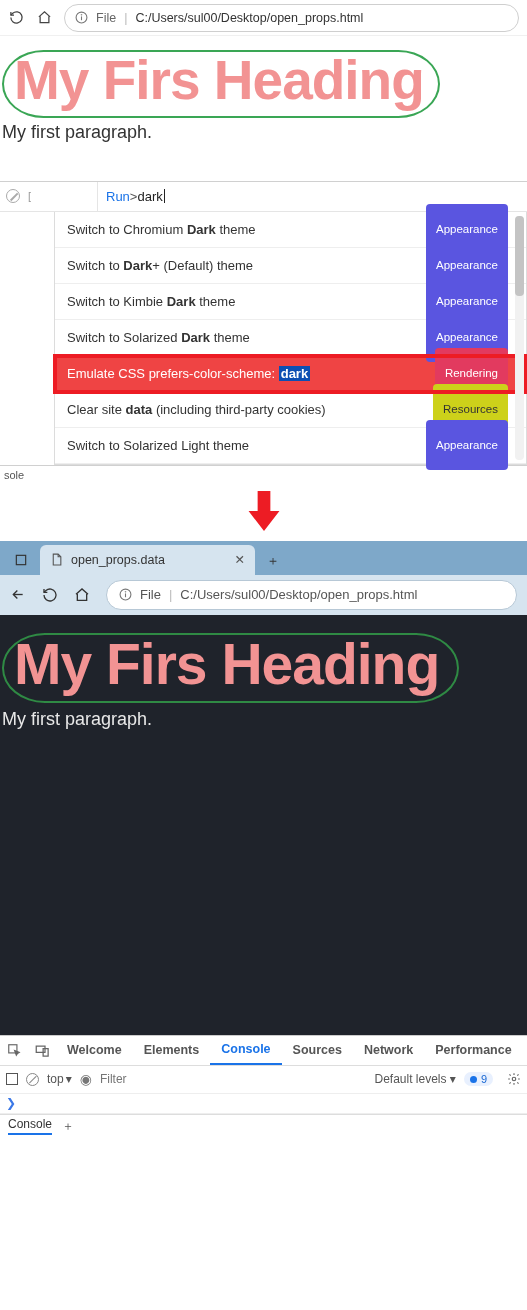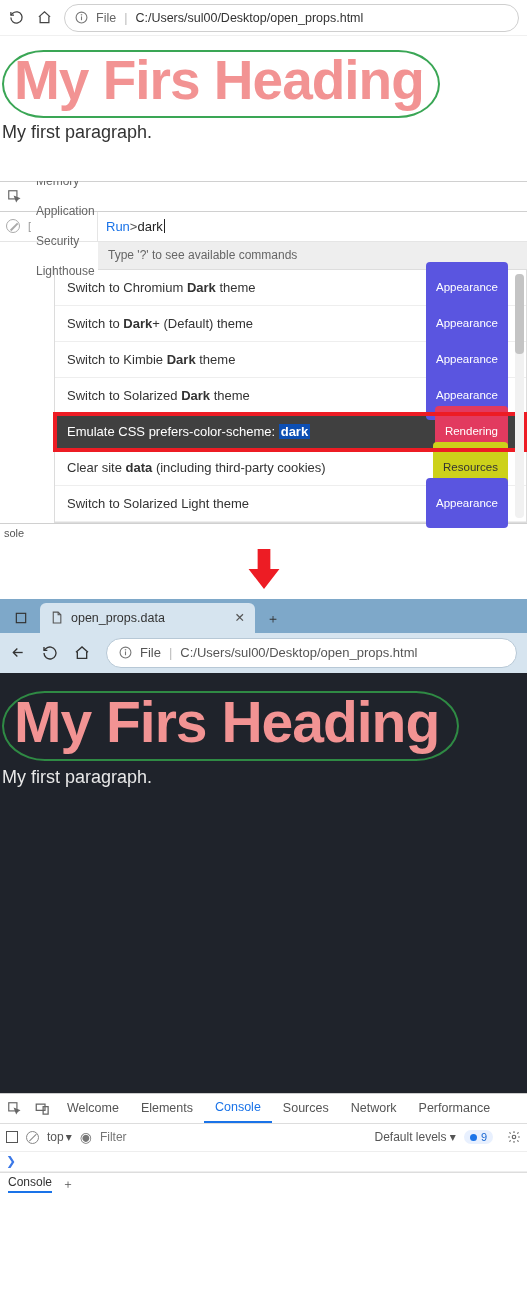--- a/index.html
+++ b/index.html
@@ -44,21 +44,21 @@
   .dd-scroll { position:relative; }
   .dd-scrollbar { position:absolute; right:2px; top:4px; bottom:4px; width:9px; background:#f1f1f1; border-radius:4px;}
   .dd-thumb { position:absolute; top:0; left:0; right:0; height:80px; background:#c4c4c4; border-radius:4px;}
   .dd-item { display:flex; align-items:center; justify-content:space-between; height:36px; padding:0 18px 0 12px; border-bottom:1px solid #eee; font-size:13px; }
   .dd-item .lbl { color:#333; }
   .dd-item .lbl b { font-weight:700; }
   .badge { font-size:11.5px; padding:19px 10px; border-radius:4px; color:#fff; }
   .badge.app { background:#5a55e0; }
   .badge.ren { background:#e23a5f; }
   .badge.res { background:#cdd11a; color:#333; }
-  .dd-item.selected { background:#404040; color:#fff; }
+  .dd-item.selected { background:#ef4444; color:#fff; }
   .dd-item.selected .lbl { color:#fff; }
   .dd-item.selected .lbl .mark { background:#0d4fb3; padding:0 2px; }
   .red-outline { outline:4px solid #ed1c24; outline-offset:-2px; }
 
   .bottom-strip1 { border-top:1px solid #d0d0d0; height:20px; display:flex; align-items:center; font-size:11px; color:#555; padding:0 4px;}
   .arrow-down-wrap { display:flex; justify-content:center; padding:6px 0 10px 0; }
   .arrow-down { width:34px; height:40px; }
   .arrshape { fill:#ed1c24; }
 
   
@@ -127,51 +127,34 @@
 </div>
 
 <div class="page-light">
   <span class="heading-pill">
     <h1 class="big">My Firs Heading</h1>
   </span>
   <p class="para">My first paragraph.</p>
 </div>
 
 <div class="dt-top">
-  <div class="dt-tabs">
-    <span class="ticon">
-      <svg width="14" height="14" viewBox="0 0 24 24" fill="none" stroke="#666" stroke-width="2">
-          <rect x="3" y="3" width="14" height="14"></rect>
-          <path d="M13 13l8 3-3 2-2 3z" fill="#666"></path>
-        </svg>
-    </span>
-    <div id="dt-tabs-host">
-        <div class="dt-tab active">Console</div>
-        <div class="dt-tab">Performance</div>
-        <div class="dt-tab">Memory</div>
-        <div class="dt-tab">Application</div>
-        <div class="dt-tab">Security</div>
-        <div class="dt-tab">Lighthouse</div>
-      </div>
-  </div>
 
   <div class="cmd-row">
     <div class="cmd-left">
       <span class="nos"></span>
       <span style="font-size:11px;color:#999;">[</span>
     </div>
     <div class="cmd-right">
       <span class="runw">Run</span>
       <span class="gt">&gt;</span>
         <span class="q">dark</span>
         <span class="caret"></span>
     </div>
   </div>
 
-  <div class="hint-row">Type '?' to see available commands</div>
 
   <div class="dropdown-wrap">
     <div class="dd-scroll" id="dd-host">
         <div class="dd-item">
           <span class="lbl">Switch to Chromium <b>Dark</b> theme</span>
           <span class="badge app">Appearance</span>
         </div>
         <div class="dd-item">
           <span class="lbl">Switch to <b>Dark</b>+ (Default) theme</span>
           <span class="badge app">Appearance</span>
@@ -279,21 +262,21 @@
           <rect x="3" y="3" width="14" height="14"></rect>
           <path d="M13 13l8 3-3 2-2 3z" fill="#666"></path>
         </svg>
     </span>
     <span class="ic">
       <svg width="15" height="13" viewBox="0 0 24 20" fill="none" stroke="#666" stroke-width="2">
           <rect x="2" y="3" width="14" height="10"></rect>
           <rect x="13" y="7" width="8" height="12"></rect>
         </svg>
     </span>
-    <div id="dt2-tabs-host" style="display:flex;">
+    <div id="dt2-tabs-host" style="display:flex;font-weight:bold;">
         <div class="dt2-tab">Welcome</div>
         <div class="dt2-tab">Elements</div>
         <div class="dt2-tab active">Console</div>
         <div class="dt2-tab">Sources</div>
         <div class="dt2-tab">Network</div>
         <div class="dt2-tab">Performance</div>
       </div>
   </div>
   <div class="dt2-toolbar">
     <span class="sq"></span>

